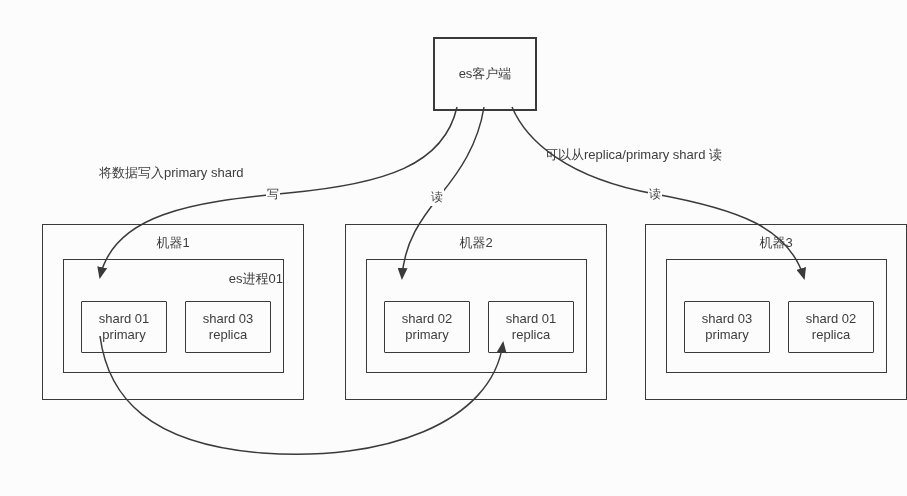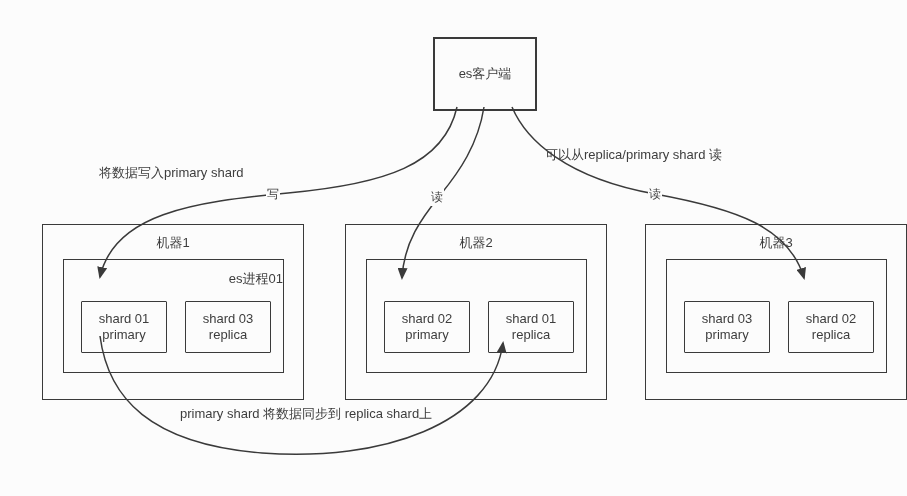--- a/index.html
+++ b/index.html
@@ -109,19 +109,18 @@
       </marker>
     </defs>
     <path d="M 457 107 C 444 165, 385 184, 288 193 C 192 202, 114 214, 100 277" fill="none" stroke-width="1.5" marker-end="url(#arrow)" stroke="#3a3a3a"></path>
     <path d="M 484 107 C 478 145, 459 172, 441 194 C 421 219, 404 242, 402 278" fill="none" stroke-width="1.5" marker-end="url(#arrow)" stroke="#3a3a3a"></path>
     <path d="M 512 107 C 526 140, 566 178, 655 194 C 737 209, 789 227, 804 278" fill="none" stroke-width="1.5" marker-end="url(#arrow)" stroke="#3a3a3a"></path>
     <path d="M 100 336 C 108 398, 150 444, 262 453 C 382 462, 492 424, 503 343" fill="none" stroke-width="1.5" marker-end="url(#arrow)" stroke="#3a3a3a"></path>
   </svg>
 
   <div class="note" style="left:545px; top:146px;">可以从replica/primary shard 读</div>
   <div class="note" style="left:99px; top:164px;">将数据写入primary shard</div>
-  <div class="note" style="left:180px; top:405px;">primary shard 将数据同步到 replica shard上</div>
 
   <div class="edge-label" style="left:266px; top:186px;">写</div>
   <div class="edge-label" style="left:430px; top:189px;">读</div>
   <div class="edge-label" style="left:648px; top:186px;">读</div>
 
 </div>
 
 </body></html>

